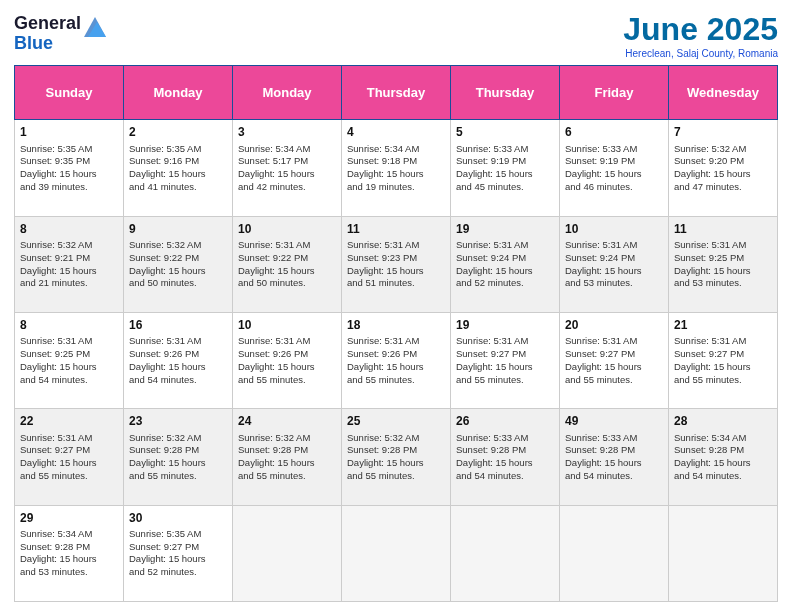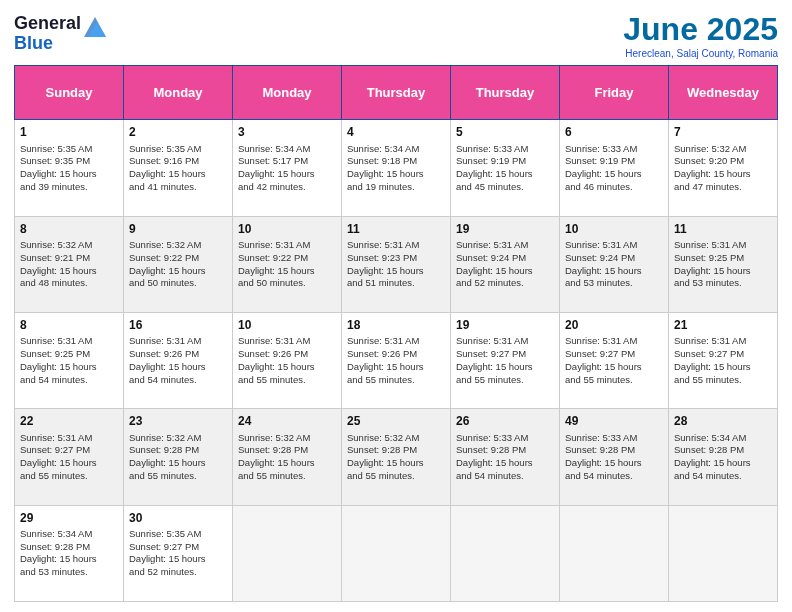--- a/index.html
+++ b/index.html
@@ -179,21 +179,21 @@
             <div>Daylight: 15 hours</div>
             <div>and 47 minutes.</div>
           </td>
         </tr>
         <tr>
           <td class="row-shade">
             <span class="day-num">8</span>
             <div>Sunrise: 5:32 AM</div>
             <div>Sunset: 9:21 PM</div>
             <div>Daylight: 15 hours</div>
-            <div>and 48 minutes.</div>
+            <div>and 21 minutes.</div>
           </td>
           <td class="row-shade">
             <span class="day-num">9</span>
             <div>Sunrise: 5:32 AM</div>
             <div>Sunset: 9:22 PM</div>
             <div>Daylight: 15 hours</div>
             <div>and 50 minutes.</div>
           </td>
           <td class="row-shade">
             <span class="day-num">10</span>

